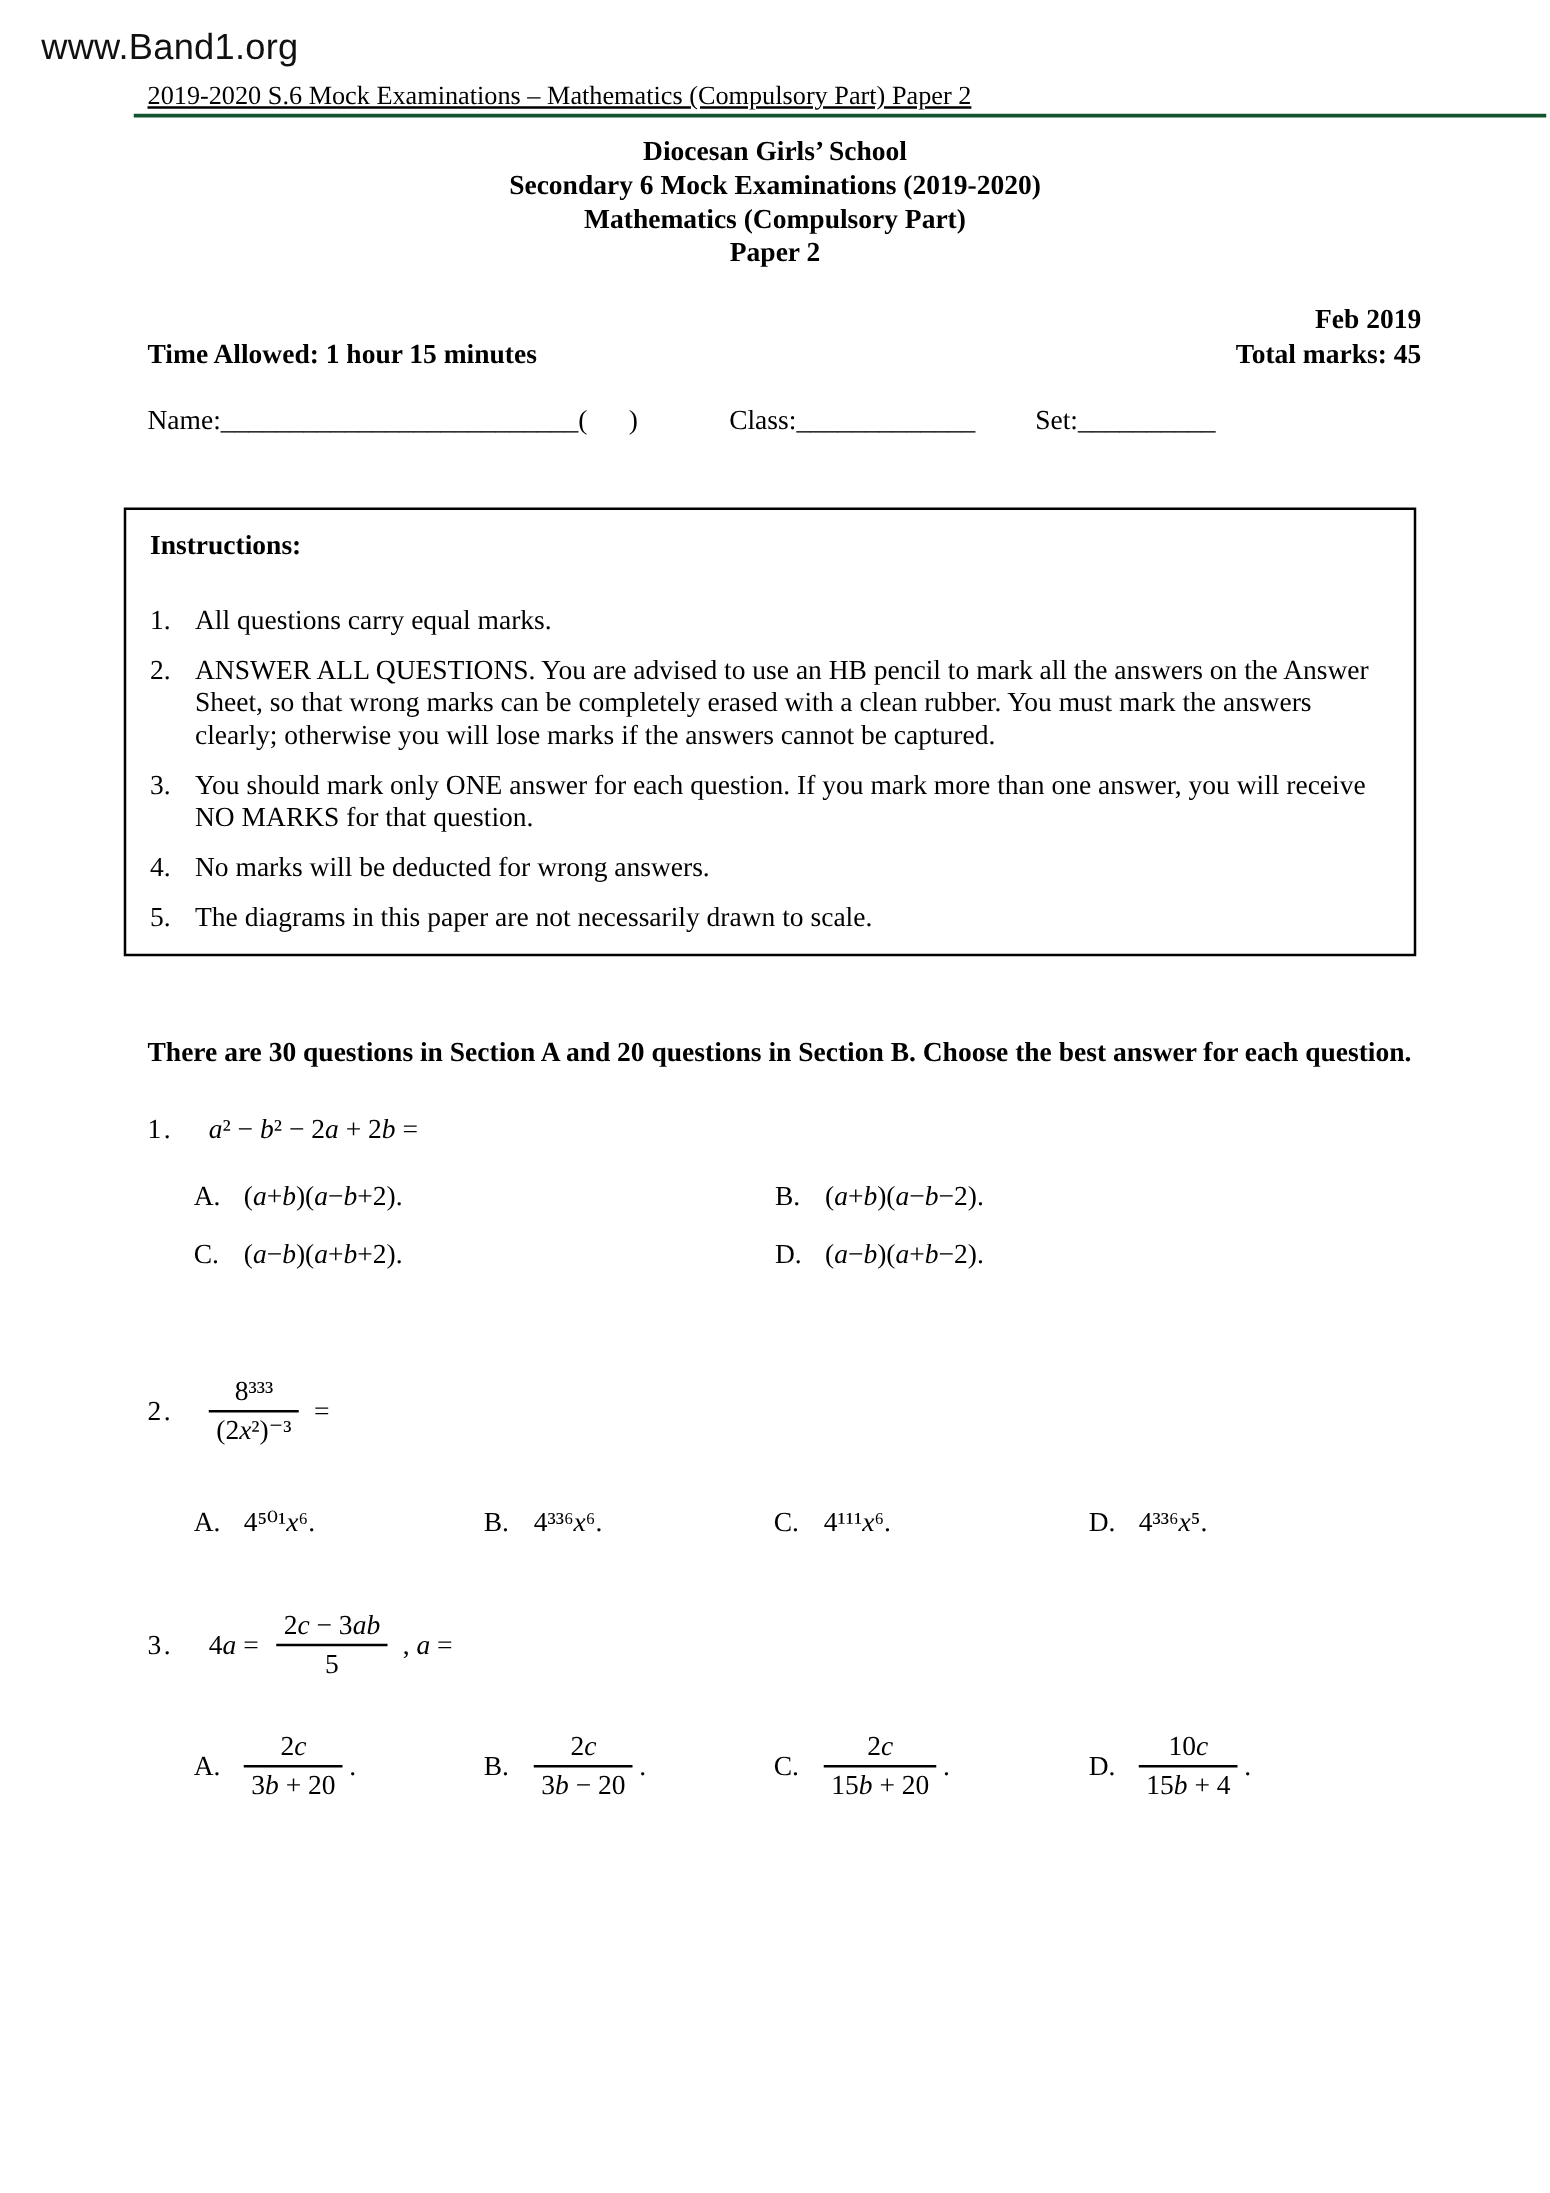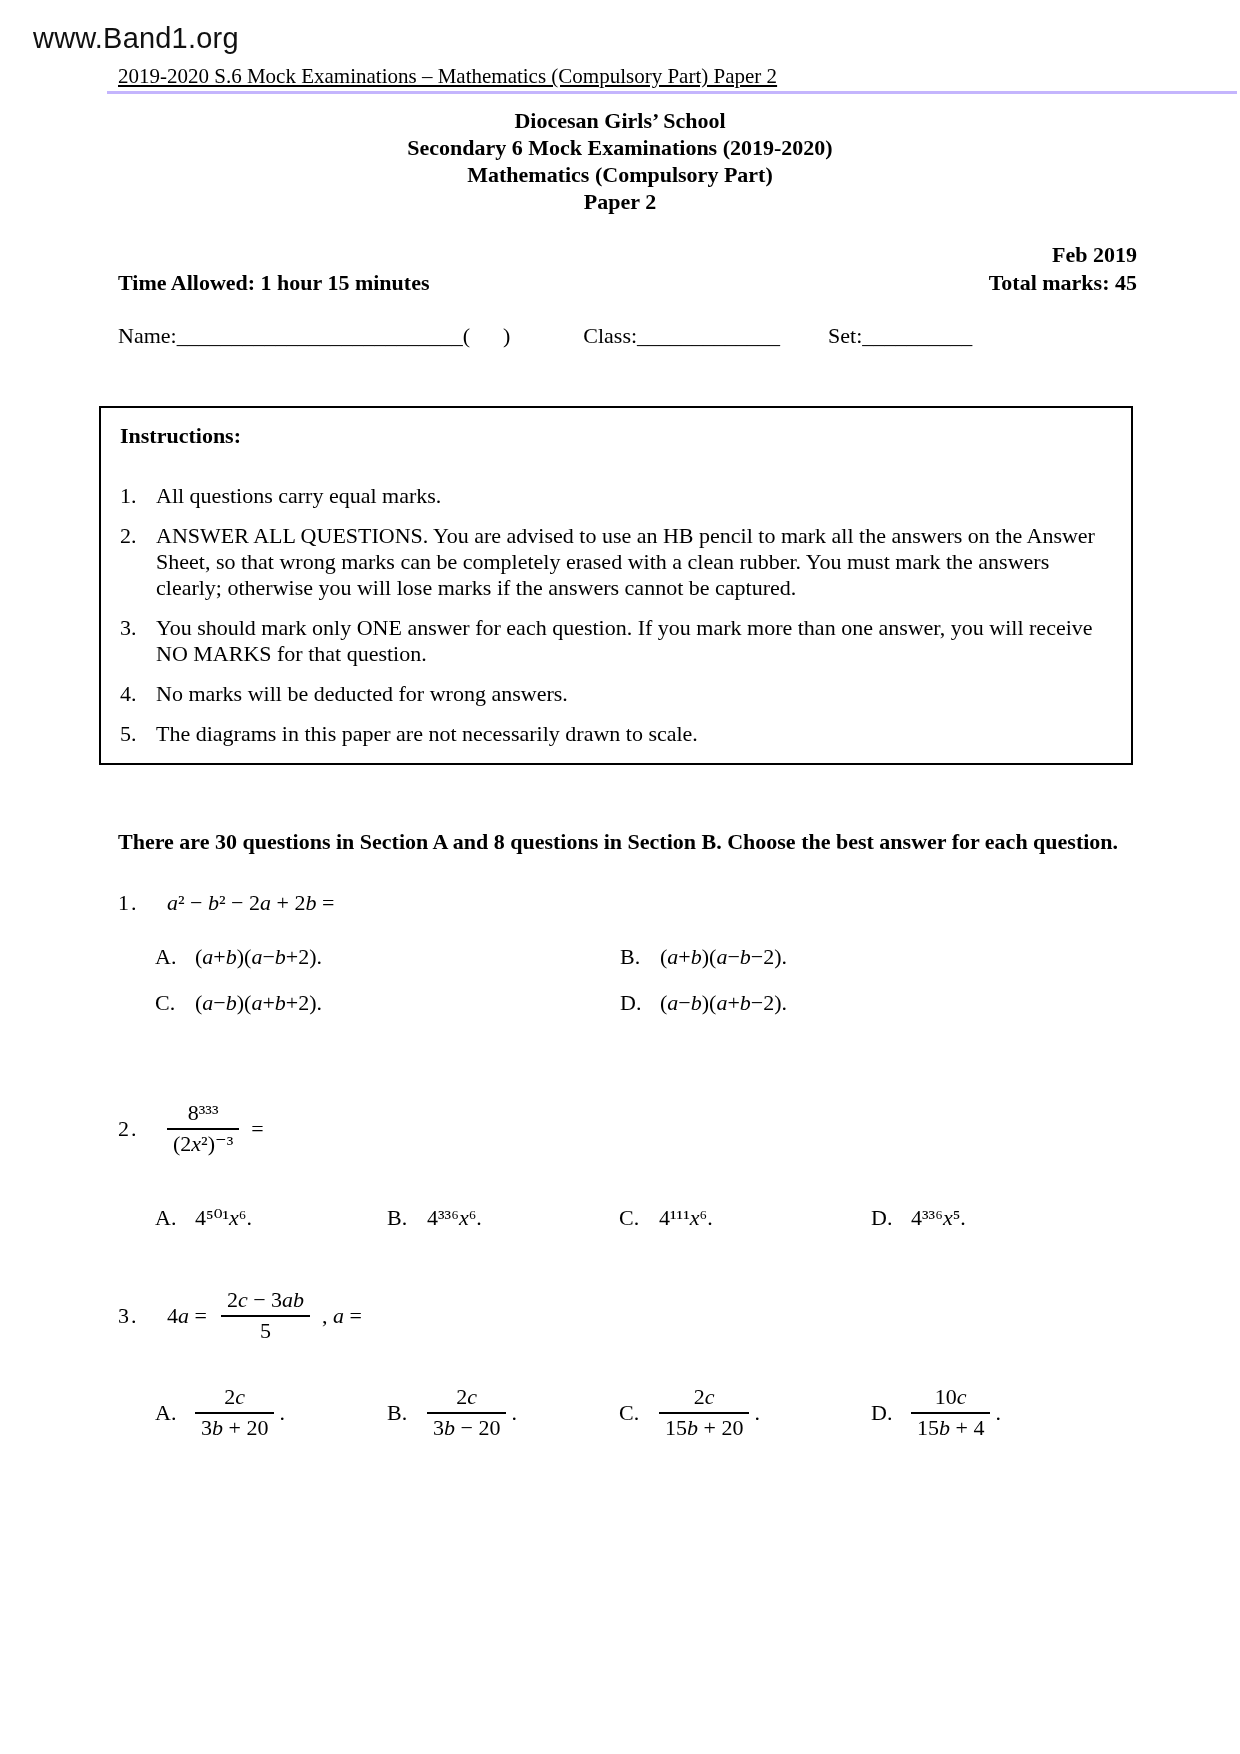--- a/index.html
+++ b/index.html
@@ -17,21 +17,21 @@
     position: absolute;
     left: 33px;
     top: 22px;
     font-family: "Liberation Sans", "DejaVu Sans", sans-serif;
     font-size: 29px;
     letter-spacing: 0.2px;
     color: #111;
   }
   .header-rule {
     margin: 64px 3px 0 107px;
-    border-bottom: 3px solid #c4b5fd;
+    border-bottom: 3px solid #14532d;
     padding: 0 0 2px 11px;
     font-size: 21px;
   }
   .header-text { text-decoration: underline; }
   .titles {
     margin-top: 13px;
     text-align: center;
     font-weight: bold;
     font-size: 22px;
     line-height: 27px;
@@ -148,21 +148,21 @@
     <div class="iitem">
       <span class="inum">4.</span>
       <span class="itext">No marks will be deducted for wrong answers.</span>
     </div>
     <div class="iitem">
       <span class="inum">5.</span>
       <span class="itext">The diagrams in this paper are not necessarily drawn to scale.</span>
     </div>
   </div>
 
-  <div class="notice">There are 30 questions in Section A and 8 questions in Section B. Choose the best answer for each question.</div>
+  <div class="notice">There are 30 questions in Section A and 20 questions in Section B. Choose the best answer for each question.</div>
 
 
   <div class="qrow q1">
     <span class="qnum">1.</span>
     <span><i>a</i>² − <i>b</i>² − 2<i>a</i> + 2<i>b</i> =</span>
   </div>
   <div class="opts opts2">
     <span class="opt">
         <span class="olabel">A.</span>
         <span>(<i>a</i>+<i>b</i>)(<i>a</i>−<i>b</i>+2).</span>

